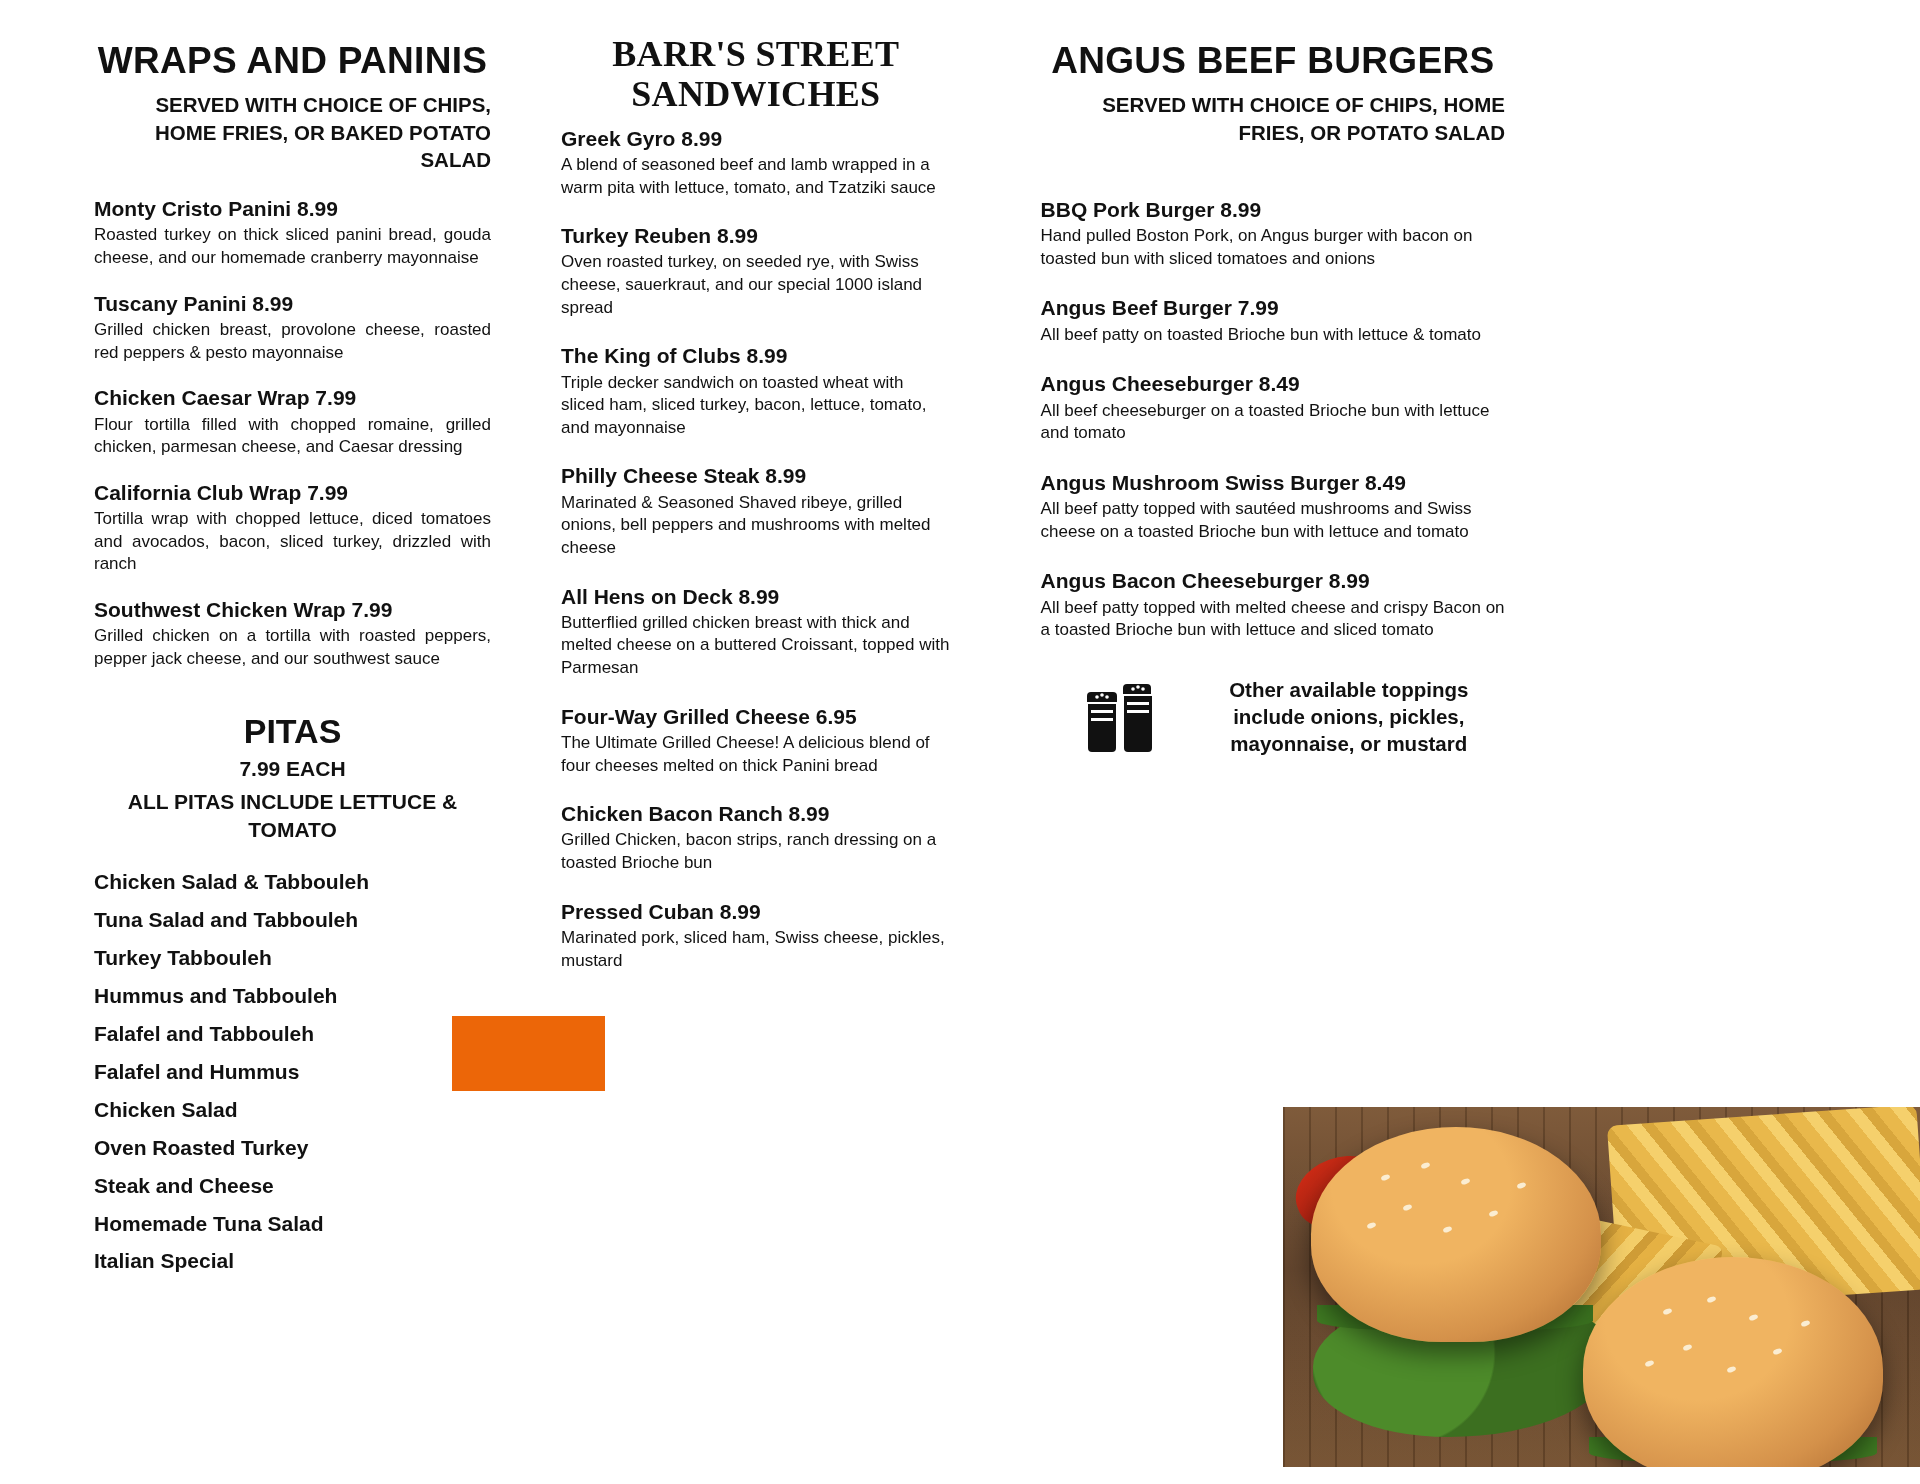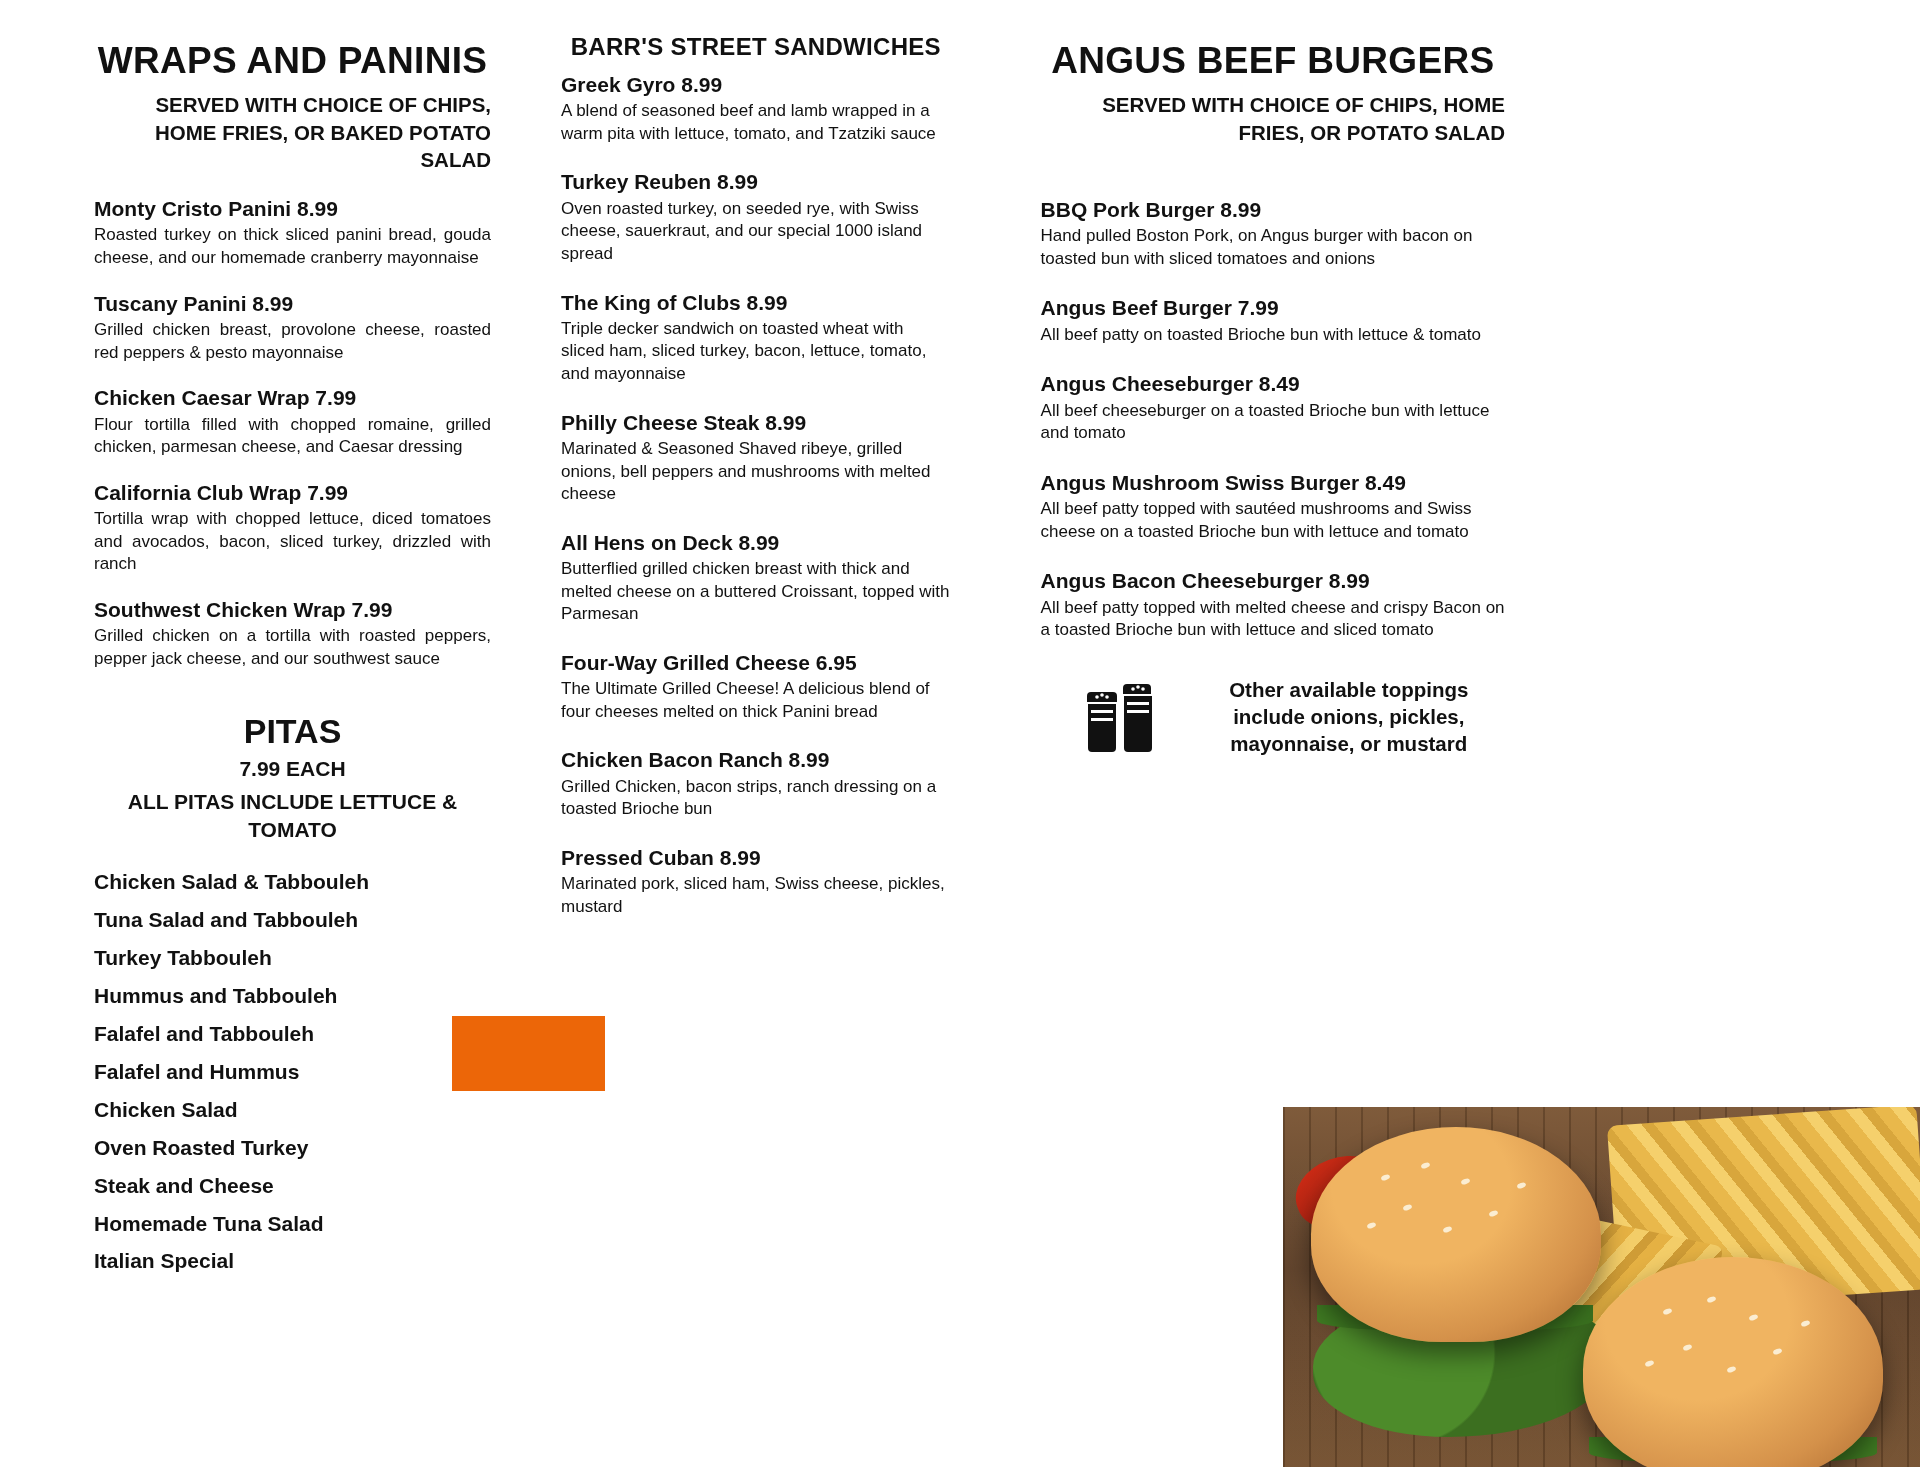--- a/index.html
+++ b/index.html
@@ -42,21 +42,22 @@
   h1.section-title {
     font-size: 37px;
     font-weight: bold;
     text-align: center;
     letter-spacing: 0.3px;
     margin: 18px 0 10px 0;
     line-height: 1.12;
   }
   h1.section-title.mid {
     margin-top: 12px;
-    font-size: 24px;
+    font-size: 36px;
+    font-family: Liberation Serif, serif;
   }
   .subtitle {
     font-size: 20.5px;
     font-weight: bold;
     text-align: right;
     line-height: 1.33;
     margin: 0 0 22px 0;
   }
   .subtitle.right-sub {
     margin-bottom: 50px;

